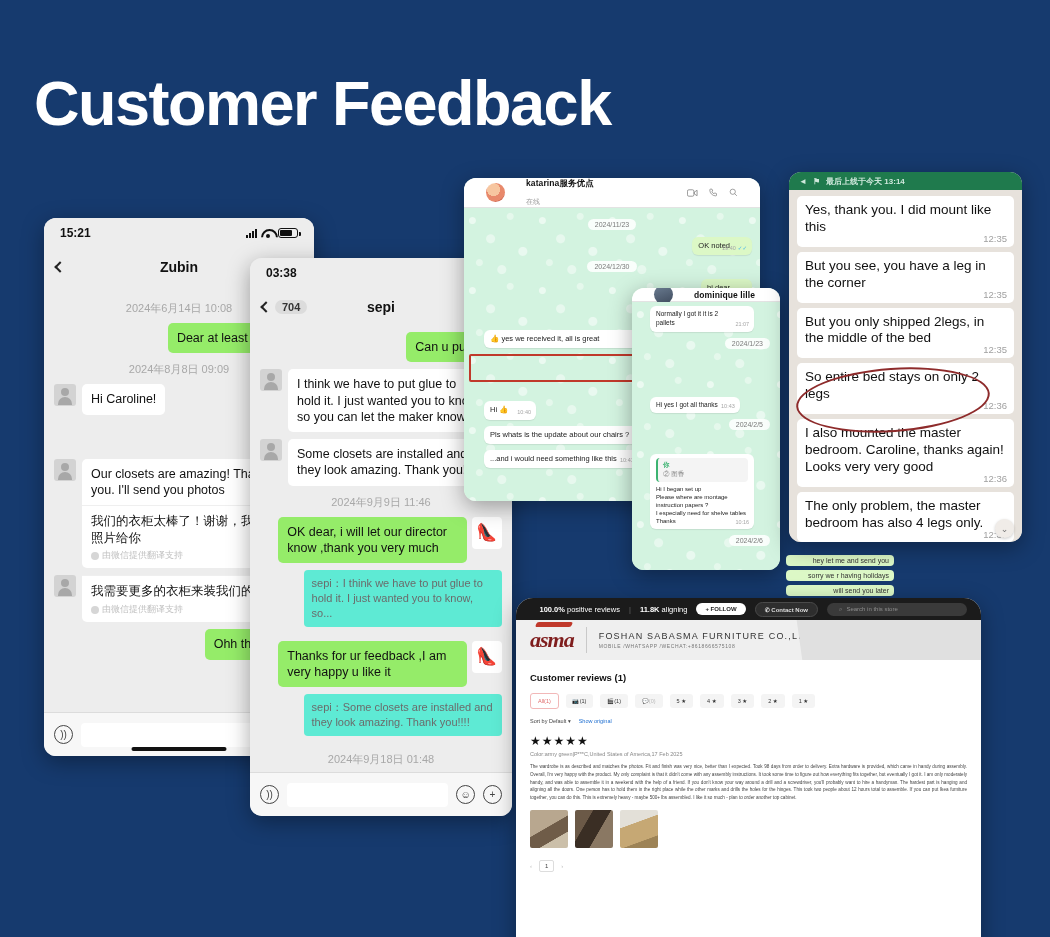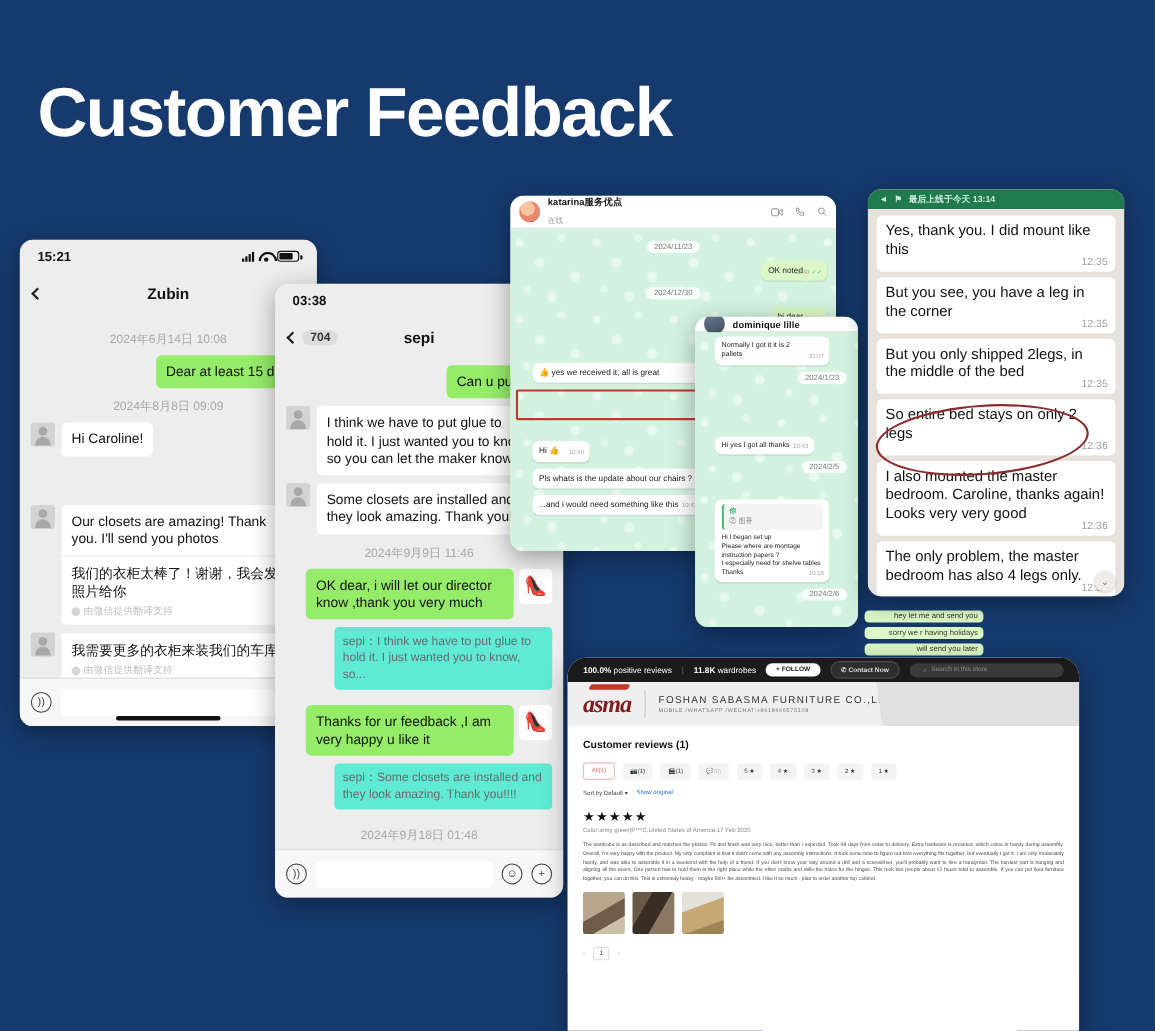--- a/index.html
+++ b/index.html
@@ -103,21 +103,21 @@
   }
   .circ-ic { width:19px;height:19px;border-radius:50%;border:1.6px solid #444;flex:0 0 19px;
              display:flex;align-items:center;justify-content:center;font-size:10px;color:#444;}
   .ti { flex:1; height:24px; background:#fff; border-radius:4px; border:none; }
   .homebar { position:absolute; left:50%; bottom:5px; transform:translateX(-50%);
              width:95px;height:4px;border-radius:3px;background:#111; }
 
   
   .wa { background:#e4ffe8; }
   .wa-head {
-    height:30px; background:#fff; display:flex; align-items:center; padding:0 8px; gap:7px;
+    height:30px; background:#fff; display:flex; align-items:center; padding:0 22px; gap:21px;
     border-bottom:1px solid #e3e3e3;
   }
   .wa-av { width:19px;height:19px;border-radius:50%;flex:0 0 19px;
            background:radial-gradient(circle at 40% 35%, #f7c6a0 0 38%, #e8896b 39% 70%, #d4705a 71%); }
   .wa-av.person { background:linear-gradient(160deg,#6d7f94,#3e4a5c); }
   .wa-name { font-size:8.5px; font-weight:bold; color:#111; letter-spacing:.1px; }
   .wa-sub { font-size:7px; color:#9a9a9a; }
   .wa-actions { margin-left:auto; display:flex; gap:11px; align-items:center; color:#6b6b6b; }
   .wa-body { position:relative; height:100%; background:#d3f3e0;
              background-image:
@@ -202,21 +202,21 @@
   .pager { display:flex; gap:7px; align-items:center; margin-top:12px; color:#bbb; font-size:6px; }
   .pg-num { border:1px solid #ddd; border-radius:2px; padding:2px 5px; color:#444; }
 </style>
 </head>
 <body>
 
 <div class="stage">
 
   <div class="page-title">Customer Feedback</div>
 
-  <div class="card phone" style="left:18px; top:218px; width:270px; height:442px;">
+  <div class="card phone" style="left:44px; top:218px; width:270px; height:538px;">
     <div class="statusbar">
       <span>15:21</span>
       <span class="sb-icons">
         <span class="sig">
             <i></i>
             <i></i>
             <i></i>
             <i></i>
           </span>
         <span class="wifi"></span>
@@ -440,21 +440,21 @@
 
       <div class="gc-circle" style="left:7px; top:178px; width:194px; height:64px;"></div>
       <div class="gc-scroll">⌄</div>
     </div>
   </div>
 
   <div class="card" style="left:516px; top:598px; width:465px; height:360px;border-radius:17px;">
     <div class="ali-topbar">
       <span class="ali-stat"><b>100.0%</b> <span>positive reviews</span></span>
       <span class="ali-div">|</span>
-      <span class="ali-stat"><b>11.8K</b> <span>wardrobes</span></span>
+      <span class="ali-stat"><b>11.8K</b> <span>aligning</span></span>
       <span class="ali-btn">+ FOLLOW</span>
       <span class="ali-btn ghost"><span>✆</span> <span>Contact Now</span></span>
       <span class="ali-search">
           <span>⌕</span>
           <span>Search in this store</span>
         </span>
     </div>
     <div class="ali-brand">
       <div class="ali-swoosh"></div>
       <div class="ali-logo">asma</div>

